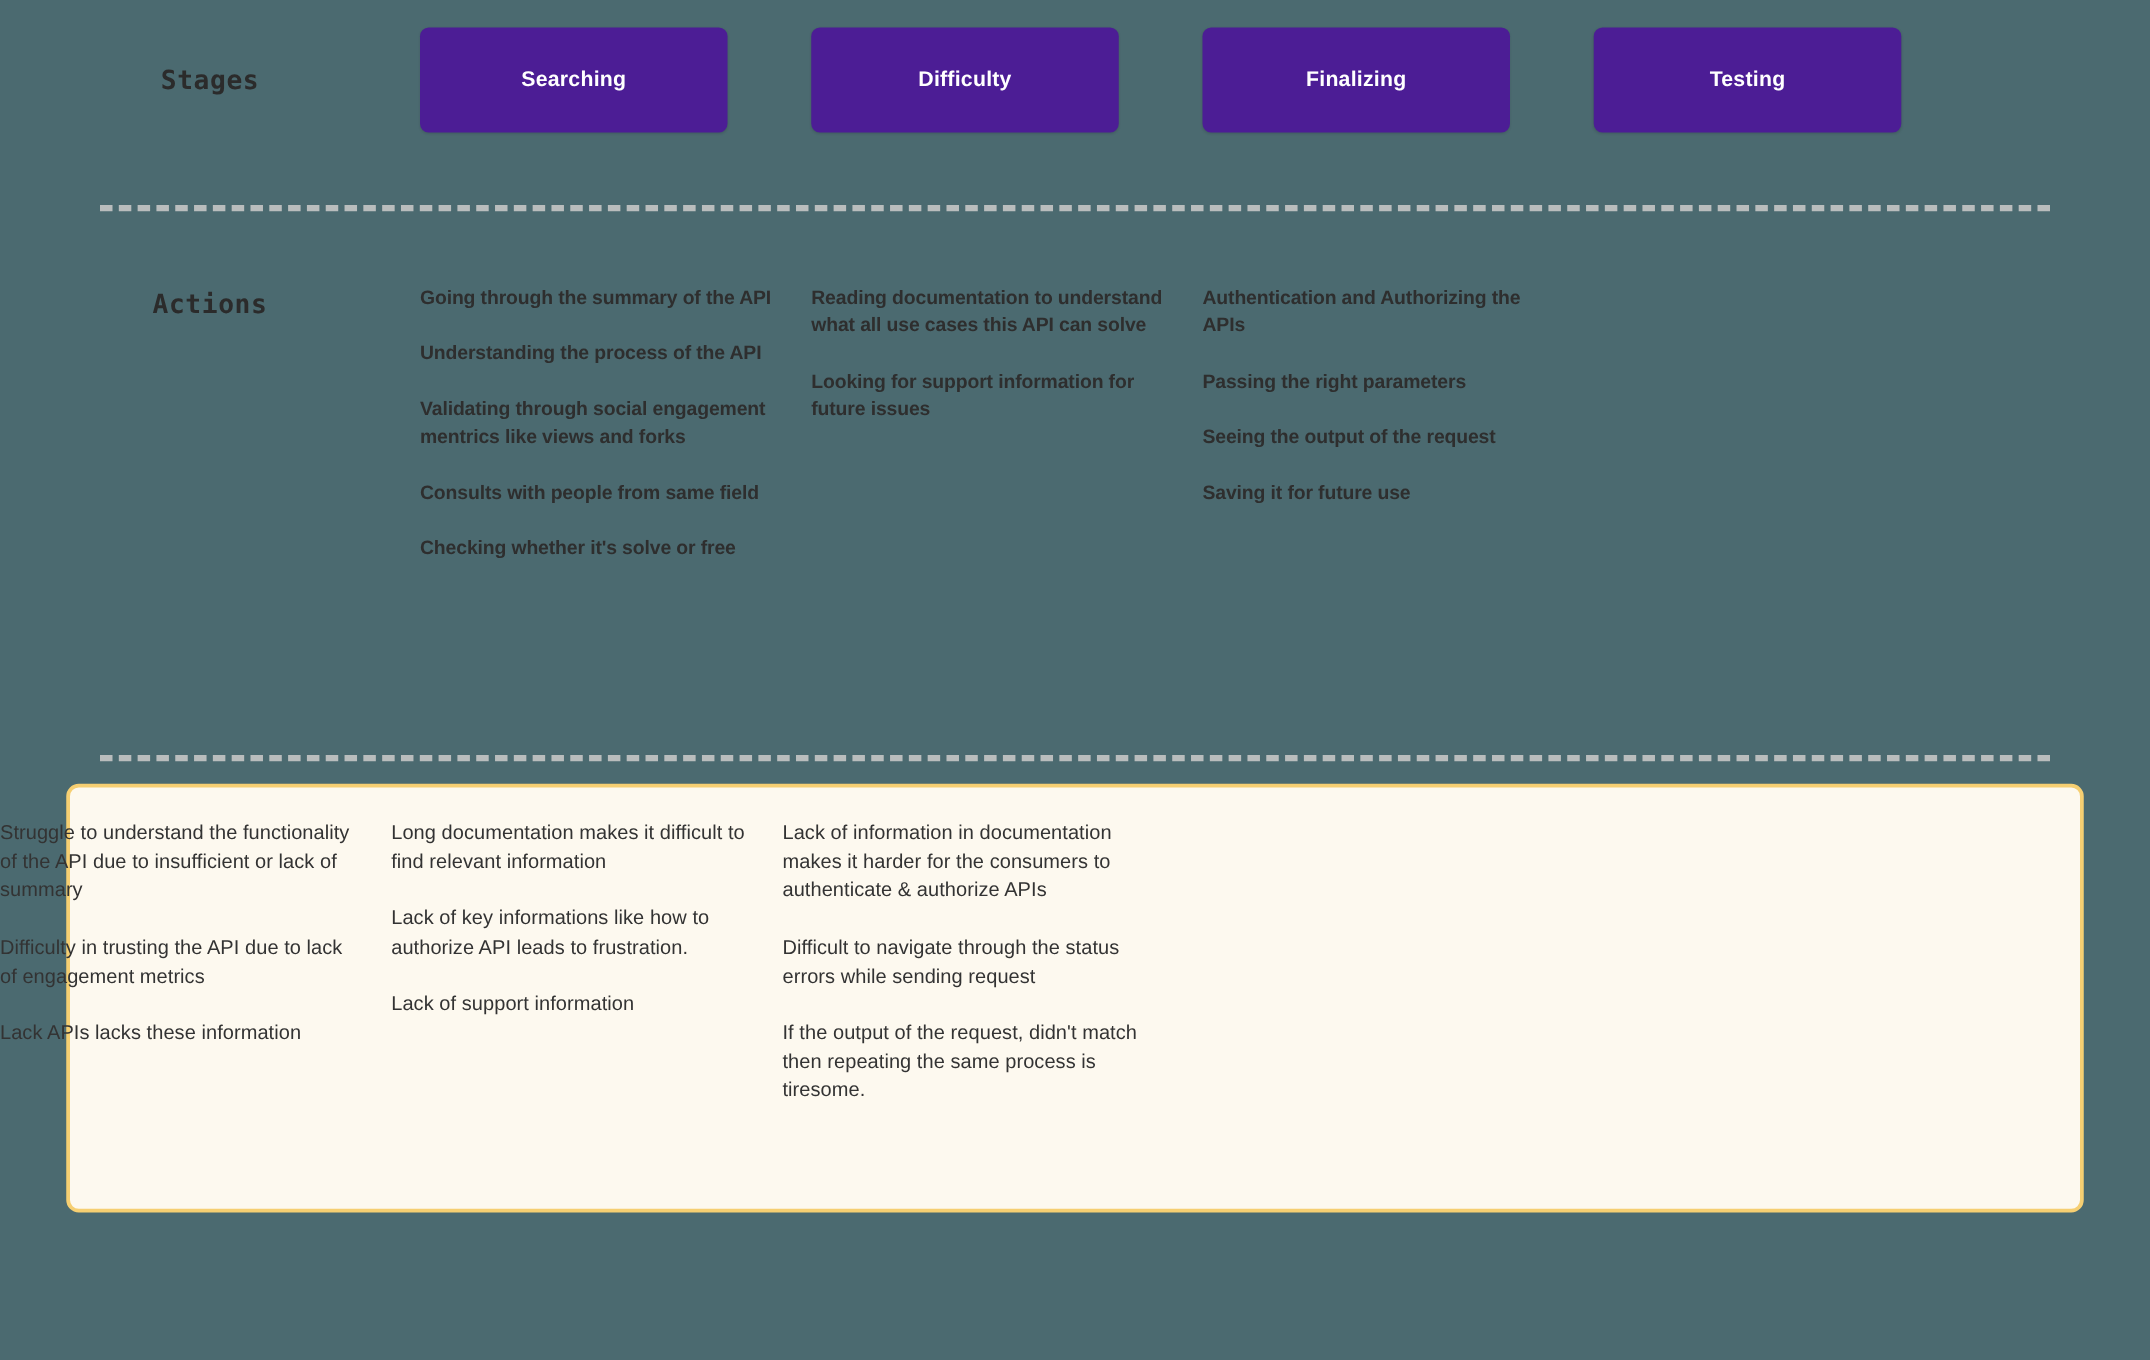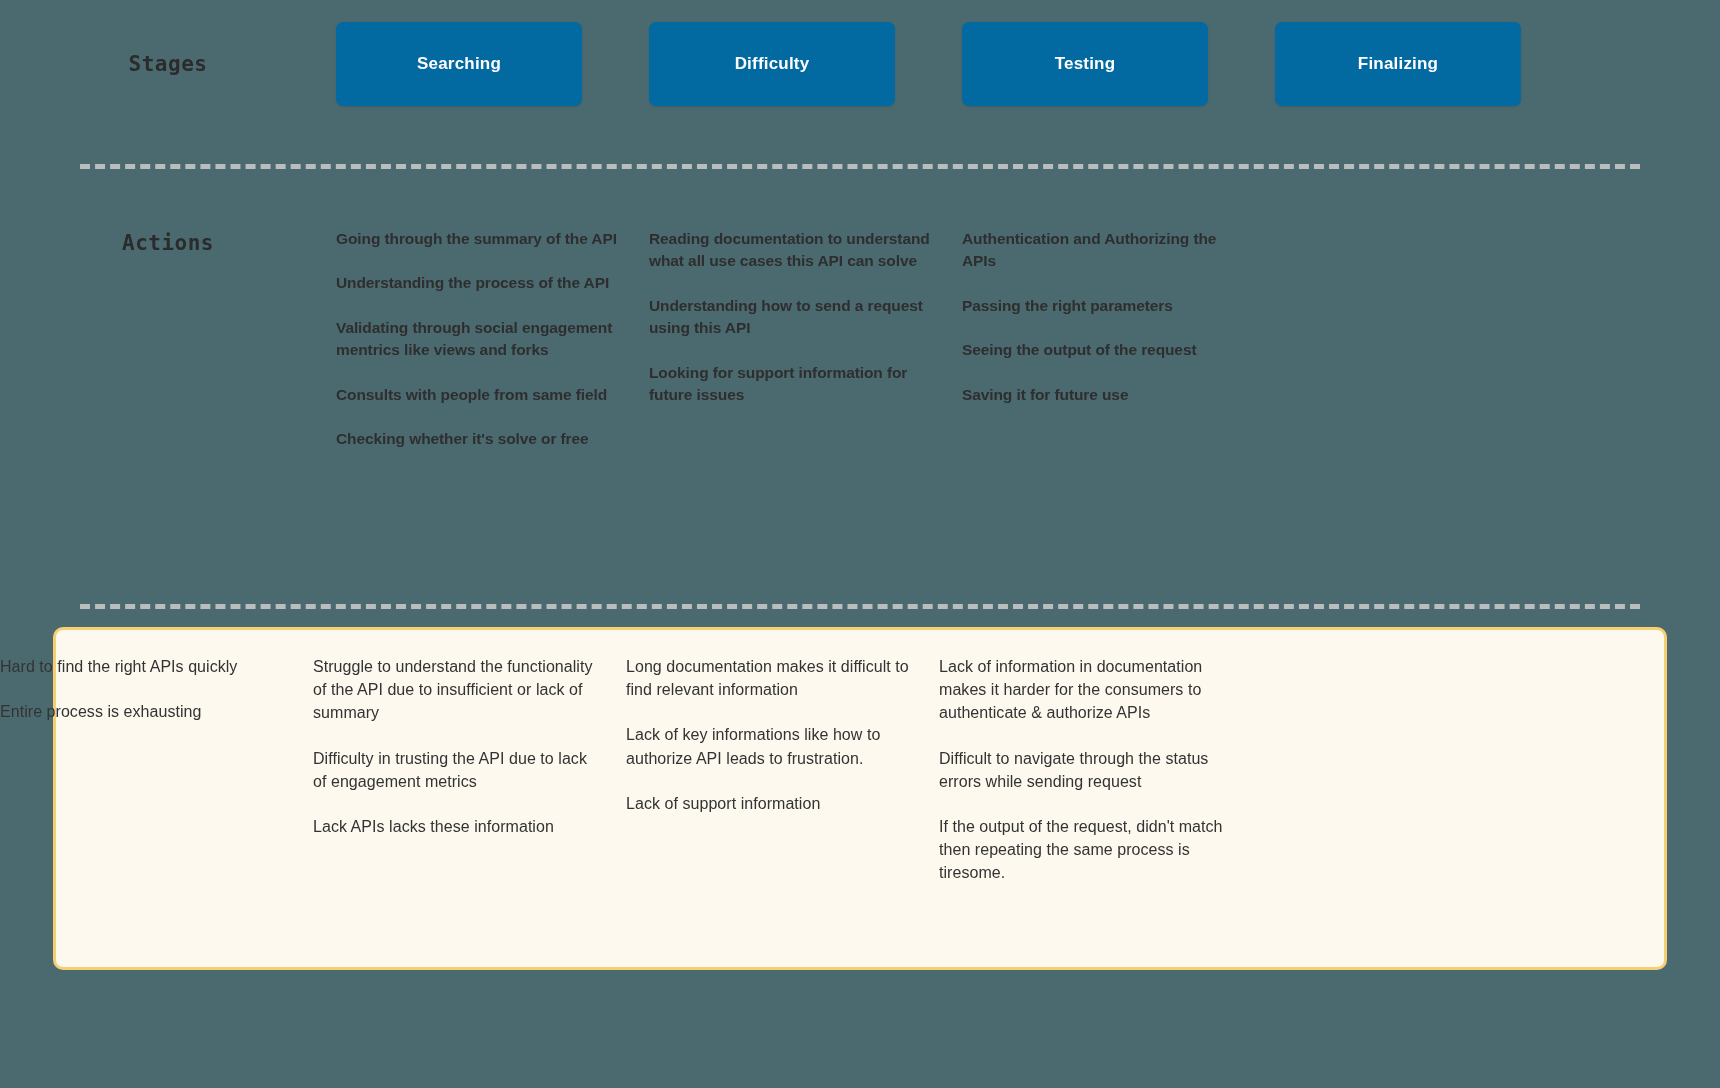--- a/index.html
+++ b/index.html
@@ -58,21 +58,21 @@
   }
 
   
   #stages-row { top: 22px; }
 
   #stages-row .label-cell { align-items: center; height: 84px; padding-top: 0; }
 
   .stage-box {
     height: 84px;
     width: 246px;
-    background: #0369a1;
+    background: #4c1d95;
     border-radius: 7px;
     display: flex;
     align-items: center;
     justify-content: center;
     color: #ffffff;
     font-size: 17px;
     font-weight: 700;
     letter-spacing: 0.2px;
     box-shadow: 0 1px 2px rgba(0,0,0,0.12);
   }
@@ -143,63 +143,58 @@
     <div class="label-cell">
       <div class="row-label">Stages</div>
     </div>
     <div class="col">
       <div class="stage-box">Searching</div>
     </div>
     <div class="col">
       <div class="stage-box">Difficulty</div>
     </div>
     <div class="col">
+      <div class="stage-box">Finalizing</div>
+    </div>
+    <div class="col">
       <div class="stage-box">Testing</div>
-    </div>
-    <div class="col">
-      <div class="stage-box">Finalizing</div>
     </div>
   </div>
 
   <div class="divider" id="divider-1"></div>
 
   <div class="row" id="actions-row">
     <div class="label-cell">
       <div class="row-label">Actions</div>
     </div>
     <div class="col action-list">
         <div class="action-item">Going through the summary of the API</div>
         <div class="action-item">Understanding the process of the API</div>
         <div class="action-item">Validating through social engagement mentrics like views and forks</div>
         <div class="action-item">Consults with people from same field</div>
         <div class="action-item">Checking whether it's solve or free</div>
       </div>
     <div class="col action-list">
         <div class="action-item">Reading documentation to understand what all use cases this API can solve</div>
-        <div class="action-item">Understanding how to send a request using this API</div>
         <div class="action-item">Looking for support information for future issues</div>
       </div>
     <div class="col action-list">
         <div class="action-item">Authentication and Authorizing the APIs</div>
         <div class="action-item">Passing the right parameters</div>
         <div class="action-item">Seeing the output of the request</div>
         <div class="action-item">Saving it for future use</div>
       </div>
   </div>
 
   <div class="divider" id="divider-2"></div>
 
   <div id="pain-panel"></div>
 
   <div class="row" id="pain-row">
     <div class="col pain-col">
-        <div class="pain-item">Hard to find the right APIs quickly</div>
-        <div class="pain-item">Entire process is exhausting</div>
-      </div>
-    <div class="col pain-col">
         <div class="pain-item">Struggle to understand the functionality of the API due to insufficient or lack of summary</div>
         <div class="pain-item">Difficulty in trusting the API due to lack of engagement metrics</div>
         <div class="pain-item">Lack APIs lacks these information</div>
       </div>
     <div class="col pain-col">
         <div class="pain-item">Long documentation makes it difficult to find relevant information</div>
         <div class="pain-item">Lack of key informations like how to authorize API leads to frustration.</div>
         <div class="pain-item">Lack of support information</div>
       </div>
     <div class="col pain-col">

